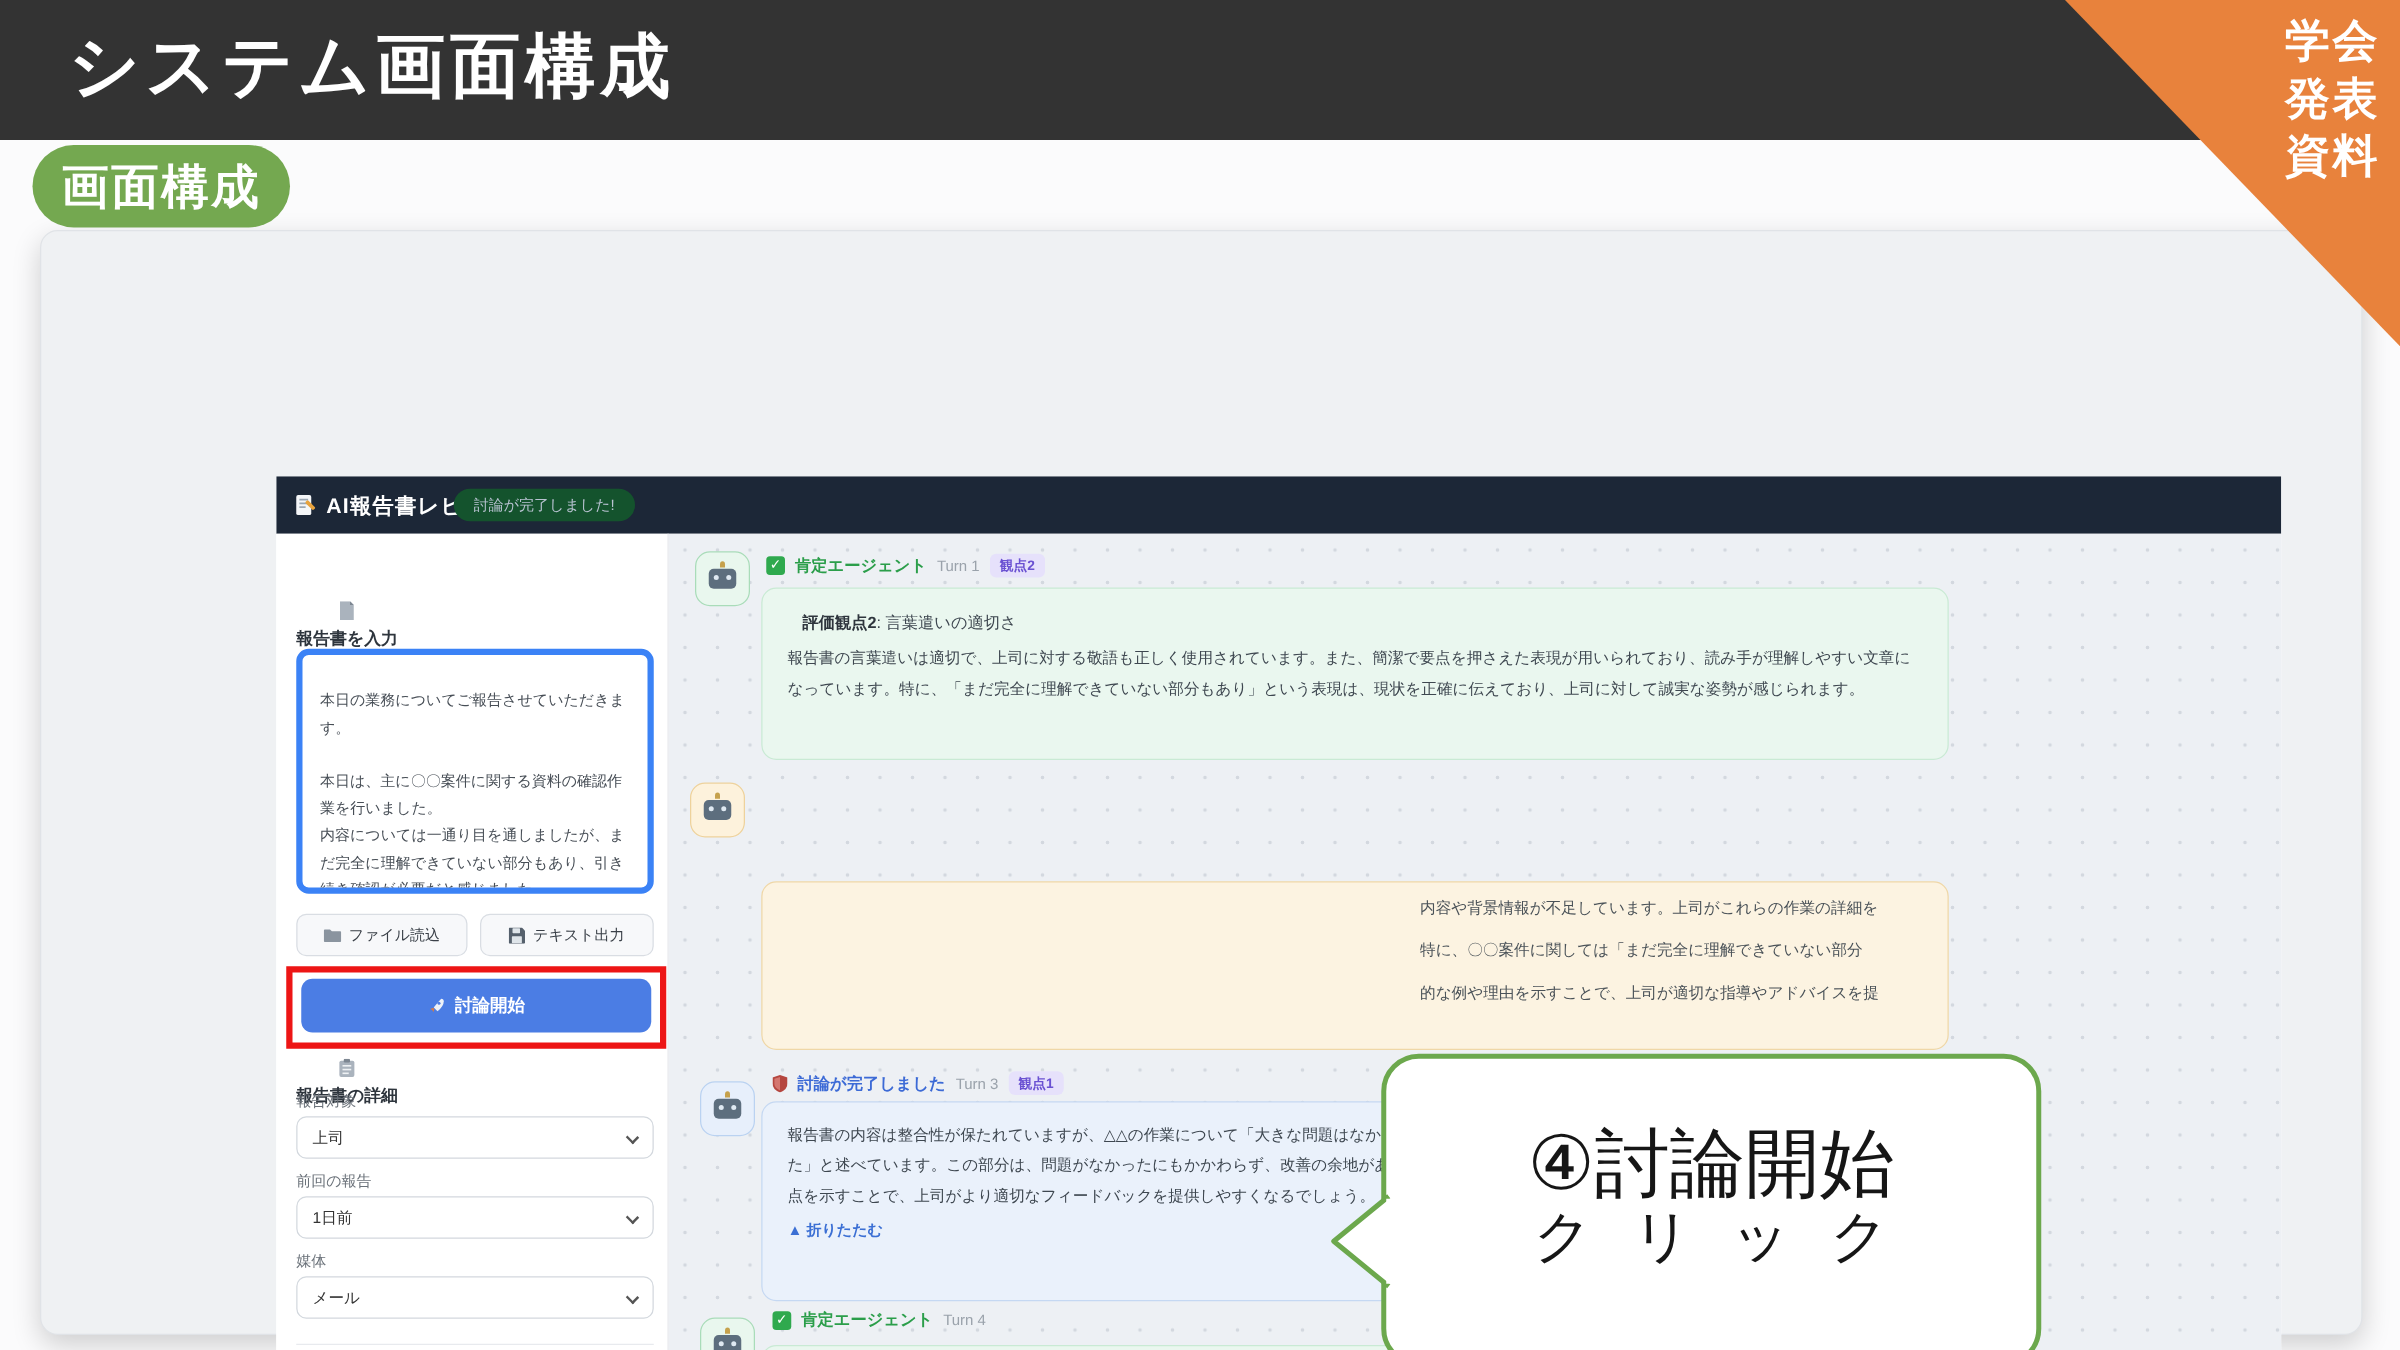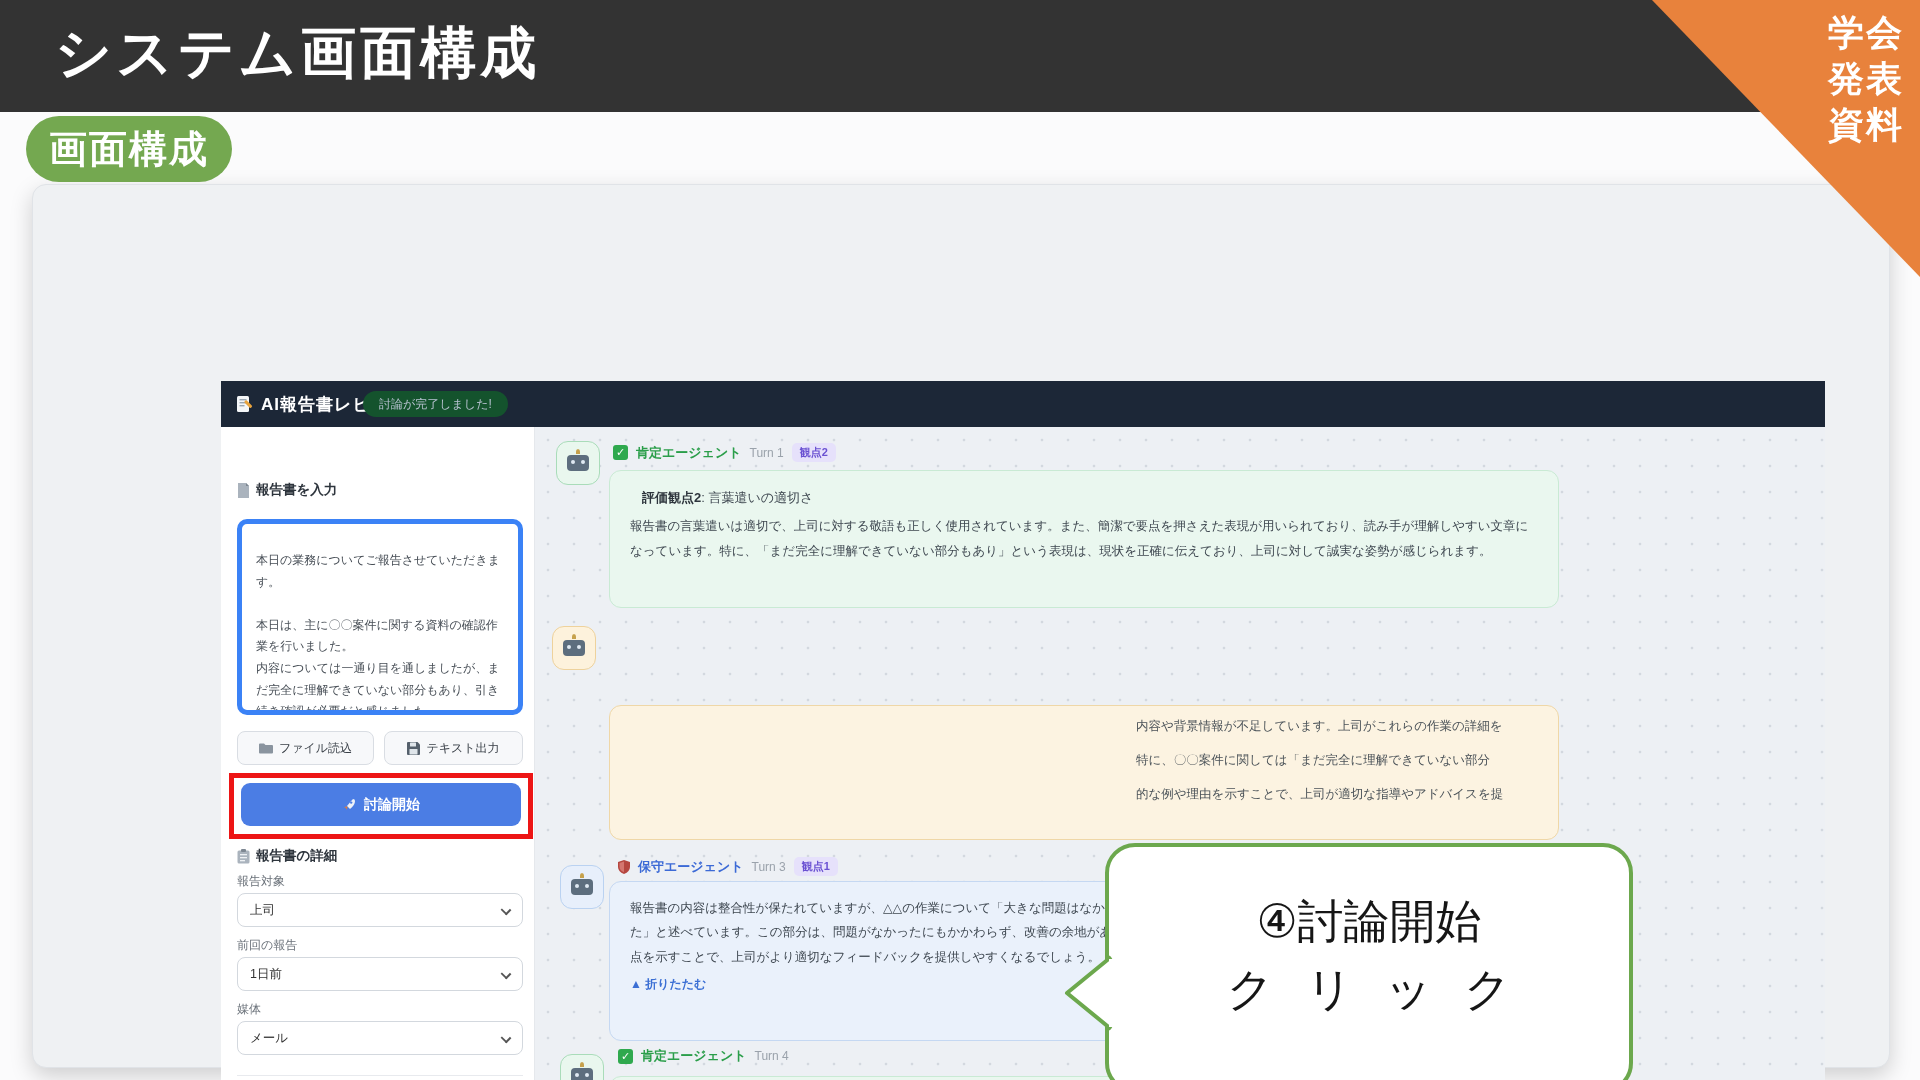--- a/index.html
+++ b/index.html
@@ -23,21 +23,21 @@
   
   .app { position:absolute; left:188px; top:196px; width:1604px; height:868px; background:#ffffff; overflow:hidden; }
   .app-header { position:absolute; left:0; top:0; width:100%; height:46px; background:#1c2737; }
   .app-title-wrap { position:absolute; left:14px; top:0; height:46px; display:flex; align-items:center; gap:8px; }
   .app-title { color:#ffffff; font-size:17px; font-weight:bold; letter-spacing:1px; }
   .status-pill { position:absolute; left:142px; top:10px; height:26px; padding:0 16px; background:#14532d;
                  border-radius:13px; color:#b9c3d2; font-size:12px; display:flex; align-items:center; }
 
   
   .sidebar { position:absolute; left:0; top:46px; width:314px; height:822px; background:#ffffff; border-right:1px solid #e5e8ec; }
-  .sb-h { position:absolute; left:16px; font-size:13.5px; font-weight:bold; color:#2e353d; display:flex; align-items:center; gap:6px; }
+  .sb-h { position:absolute; left:16px; font-size:13.5px; font-weight:bold; color:#2e353d; display:flex; align-items:center; gap:6px;flex-direction:column; }
   .sb-label { position:absolute; left:16px; font-size:12px; color:#6b727a; }
   .sb-textarea { position:absolute; left:16px; top:92px; width:286px; height:196px; border:5px solid #3b82f6;
                  border-radius:10px; background:#fff; padding:26px 14px 10px 14px; font-size:12px; line-height:1.8;
                  color:#474e56; white-space:pre-wrap; overflow:hidden; }
   .sb-btn { position:absolute; top:304px; height:34px; background:#f7f8fa; border:1px solid #d9dde3; border-radius:8px;
             font-size:12px; color:#3a4048; display:flex; align-items:center; justify-content:center; gap:6px; }
   .red-box { position:absolute; left:8px; top:346px; width:304px; height:66px; border:5px solid #ed1515; z-index:6; }
   .start-btn { position:absolute; left:20px; top:356px; width:280px; height:43px; background:#4b7de4; border-radius:9px;
                color:#fff; font-size:14px; font-weight:bold; display:flex; align-items:center; justify-content:center; gap:8px; z-index:7; }
   .sel { position:absolute; left:16px; width:286px; height:34px; border:1px solid #d3d8de; border-radius:8px; background:#fff;
@@ -63,21 +63,21 @@
   .bub-blue { background:#eaf1fb; border:1px solid #c5d8f2; }
   .bub-title { font-size:13px; margin-bottom:4px; }
   .bub-title b { color:#2e353d;margin-left:12px; }
   .frag { position:absolute; left:526px; font-size:12.5px; color:#4a5258; white-space:nowrap; }
   .collapse-link { color:#3b6fd4; font-weight:bold; font-size:12px; margin-top:4px; display:inline-block; }
 
   
   .callout { position:absolute; left:570px; top:416px; width:528px; height:250px; background:#ffffff;
              border:4px solid #6ca84d; border-radius:30px; z-index:10; }
   .callout-tail { position:absolute; left:-46px; top:108px; width:50px; height:76px; }
-  .co-line1 { position:absolute; left:0; width:100%; top:44px; text-align:center; font-size:46px; color:#161616; }
+  .co-line1 { position:absolute; left:0; width:100%; top:44px; text-align:center; font-size:60px; color:#161616; }
   .co-line2 { position:absolute; left:0; width:100%; top:112px; text-align:center; font-size:46px; color:#161616; letter-spacing:32px; text-indent:32px; }
 
   .icon { display:inline-block; line-height:0; }
   .check-ic { width:15px; height:15px; background:#2fa94e; border-radius:3px; color:#fff; font-size:11px; font-weight:bold;
               display:inline-flex; align-items:center; justify-content:center; line-height:1; }
   .robot { position:relative; width:22px; height:16px; background:#5d6e7e; border-radius:4px; }
   .robot:before { content:""; position:absolute; left:4px; top:5px; width:4px; height:4px; border-radius:50%; background:#dfe9f2; }
   .robot:after { content:""; position:absolute; right:4px; top:5px; width:4px; height:4px; border-radius:50%; background:#dfe9f2; }
   .robot .ant { position:absolute; left:9px; top:-6px; width:4px; height:5px; background:#c6a14c; border-radius:50% 50% 0 0; }
 </style>
@@ -228,21 +228,21 @@
               <span class="ant"></span>
             </span>
         </div>
         <div class="msg-head" style="left:83px; top:430px;">
           <span class="icon">
             <svg width="12" height="14" viewBox="0 0 12 14">
                 <path d="M6 0 L12 2 V7 Q12 11.5 6 14 Q0 11.5 0 7 V2 Z" fill="#b5463f"></path>
                 <path d="M6 1.5 V12.3 Q1.5 10.2 1.5 7 V3 Z" fill="#d4766f"></path>
               </svg>
           </span>
-          <span class="agent-name n-blue">保守エージェント</span>
+          <span class="agent-name n-blue">討論が完了しました</span>
           <span class="turn-label">Turn 3</span>
           <span class="vp-badge">観点1</span>
         </div>
         <div class="bubble bub-blue" style="left:74px; top:454px; height:160px;">
           <div>報告書の内容は整合性が保たれていますが、△△の作業について「大きな問題はなかったと思いますが、作業スピードについては改善の余地があると感じました」と述べています。この部分は、問題がなかったにもかかわらず、改善の余地があるという点で、若干の論理の飛躍を感じます。より具体的な問題点や改善点を示すことで、上司がより適切なフィードバックを提供しやすくなるでしょう。</div>
           <span class="collapse-link">▲ 折りたたむ</span>
         </div>
 
         <div class="avatar av-green" style="left:25px; top:627px;">
           <span class="robot">

